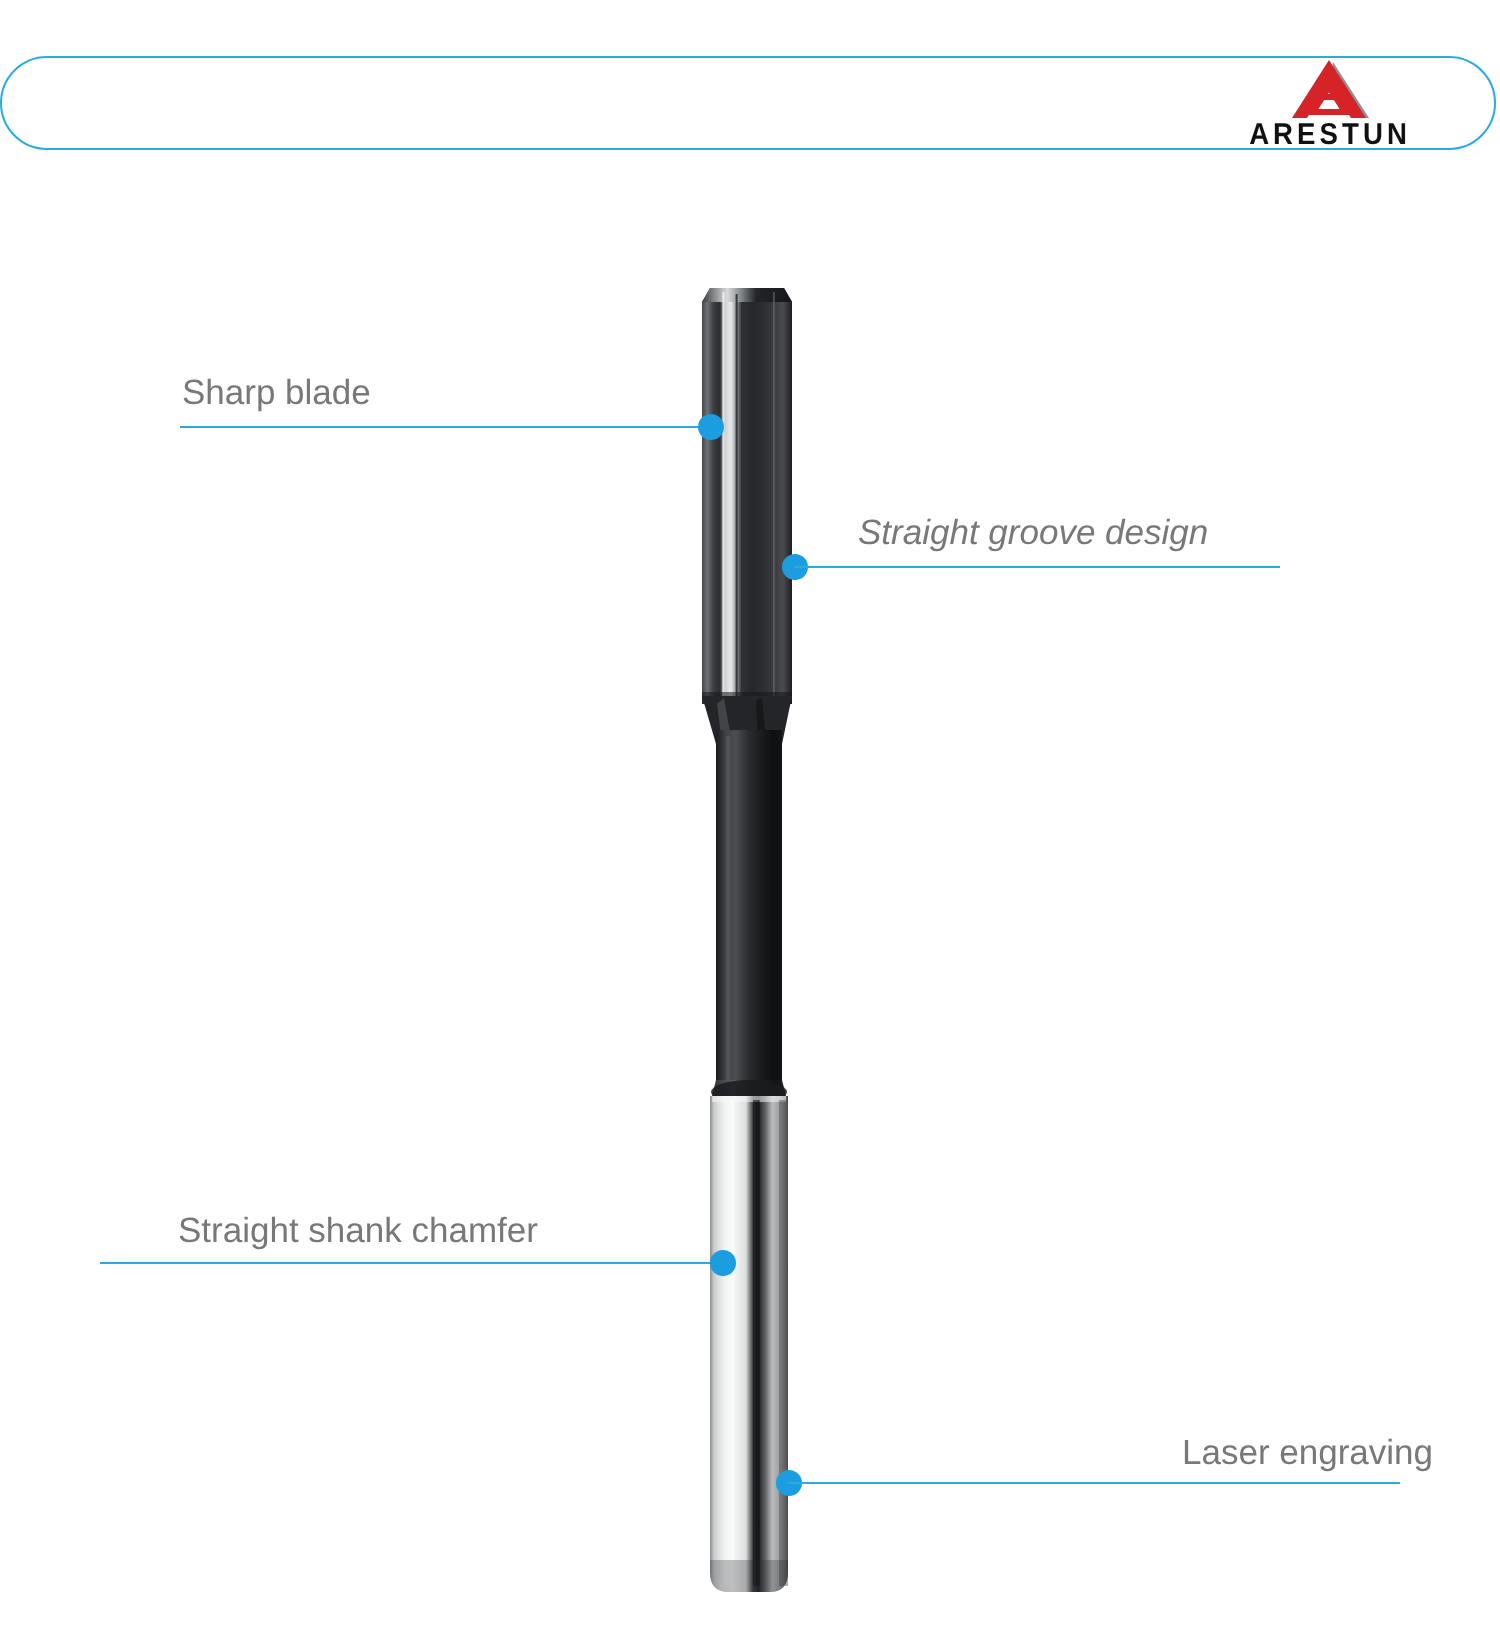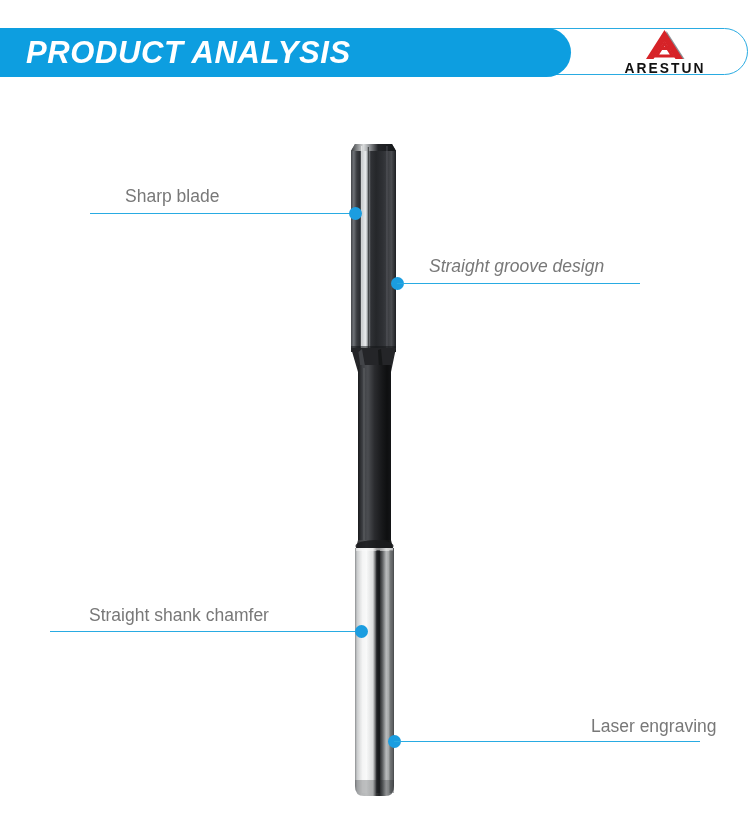--- a/index.html
+++ b/index.html
@@ -114,21 +114,21 @@
   }
   .callout-dot {
     position: absolute;
     width: 13px;
     height: 13px;
     border-radius: 50%;
     background: #1b9de0;
   }
 
   
-  #callout-sharp-blade .callout-label { left: 91px;  top: 186px; margin-left: 34px; }
+  #callout-sharp-blade .callout-label { left: 91px;  top: 186px; }
   #callout-sharp-blade .callout-line  { left: 90px;  top: 213px; width: 266px; }
   #callout-sharp-blade .callout-dot   { left: 349px; top: 207px; }
 
   
   #callout-groove .callout-dot   { left: 391px; top: 277px; }
   #callout-groove .callout-line  { left: 397px; top: 283px; width: 243px; }
   #callout-groove .callout-label { left: 429px; top: 256px; font-style: italic; }
 
   
   #callout-shank .callout-label { left: 64px;  top: 605px; margin-left: 25px; }
@@ -138,23 +138,20 @@
   
   #callout-laser .callout-dot   { left: 388px; top: 735px; }
   #callout-laser .callout-line  { left: 394px; top: 741px; width: 306px; }
   #callout-laser .callout-label { left: 559px; top: 716px; margin-left: 32px; }
 </style>
 </head>
 <body>
 
 <div id="header-bar">
   <div id="header-outline"></div>
-  <div id="title-pill">
-    <div id="page-title">PRODUCT ANALYSIS</div>
-  </div>
 </div>
 
 <div id="logo">
   <svg id="logo-mark" viewBox="0 0 42 31" xmlns="http://www.w3.org/2000/svg">
 
     <path d="M22.5 2 L40.5 30 L33.5 30 L21.5 11 Z" fill="#8c9196"></path>
 
     <path d="M20.5 1 L39 30 L31.5 30 L20.5 12.5 L9.5 30 L2 30 Z" fill="#d62328"></path>
 
     <path d="M20.5 14.5 L28.5 27 L12.5 27 Z" fill="none" stroke="#d62328" stroke-width="3"></path>

